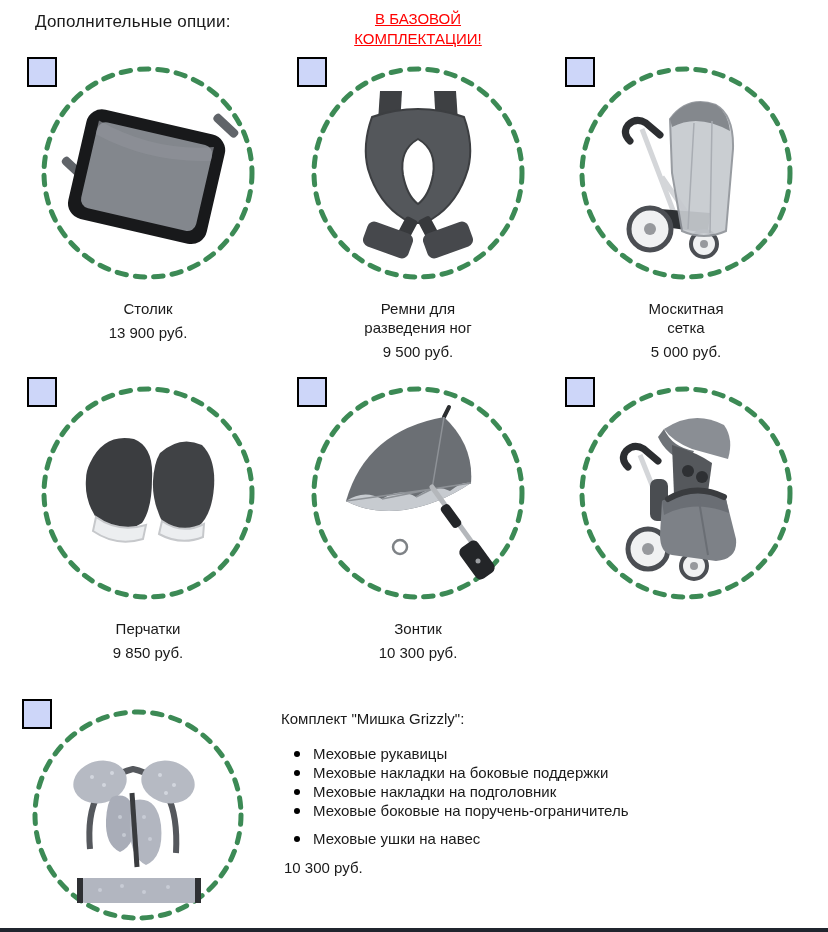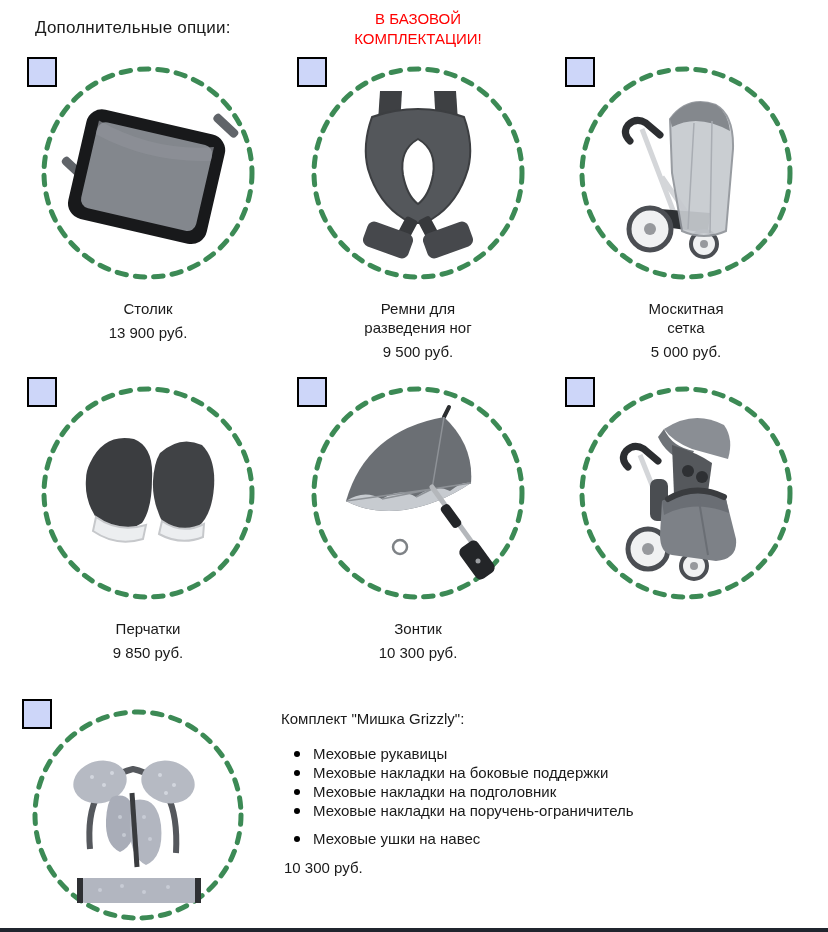--- a/index.html
+++ b/index.html
@@ -3,24 +3,24 @@
 <meta charset="utf-8">
 <style>
   * { margin:0; padding:0; box-sizing:border-box; }
   html,body { background:#ffffff; }
   body {
     width:828px; height:932px; position:relative;
     font-family:"Liberation Sans", sans-serif; color:#1a1a1a;
   }
   .page { position:relative; width:828px; height:932px; overflow:hidden; background:#fff; }
 
-  .page-title { position:absolute; left:35px; top:12px; font-size:17px; letter-spacing:.2px;margin-top:6px; }
+  .page-title { position:absolute; left:35px; top:12px; font-size:17px; letter-spacing:.2px; }
   .badge {
     position:absolute; left:328px; top:9px; width:180px; text-align:center;
-    color:#ff0000; font-size:15px; line-height:20px;
+    color:#ff0000; font-size:15px; line-height:20px;text-decoration:underline;
   }
 
   .card { position:absolute; width:220px; }
   .checkbox {
     position:absolute; left:-11px; top:-6px; width:30px; height:30px;
     background:#cdd6f9; border:2px solid #000; z-index:2; cursor:pointer;
   }
   .ring-svg { display:block; }
   .caption { margin-top:16px; text-align:center; font-size:15px; line-height:19px; }
   .price { margin-top:5px; }
@@ -217,21 +217,21 @@
       <li>
           <span class="dot"></span>
           <span>Меховые накладки на боковые поддержки</span>
         </li>
       <li>
           <span class="dot"></span>
           <span>Меховые накладки на подголовник</span>
         </li>
       <li>
           <span class="dot"></span>
-          <span>Меховые накладки на поручень-ограничитель</span>
+          <span>Меховые боковые на поручень-ограничитель</span>
         </li>
       <li class="gap">
           <span class="dot"></span>
           <span>Меховые ушки на навес</span>
         </li>
     </ul>
     <div class="kit-price">10 300 руб.</div>
   </div>
 
   <div class="bottom-bar"></div>

